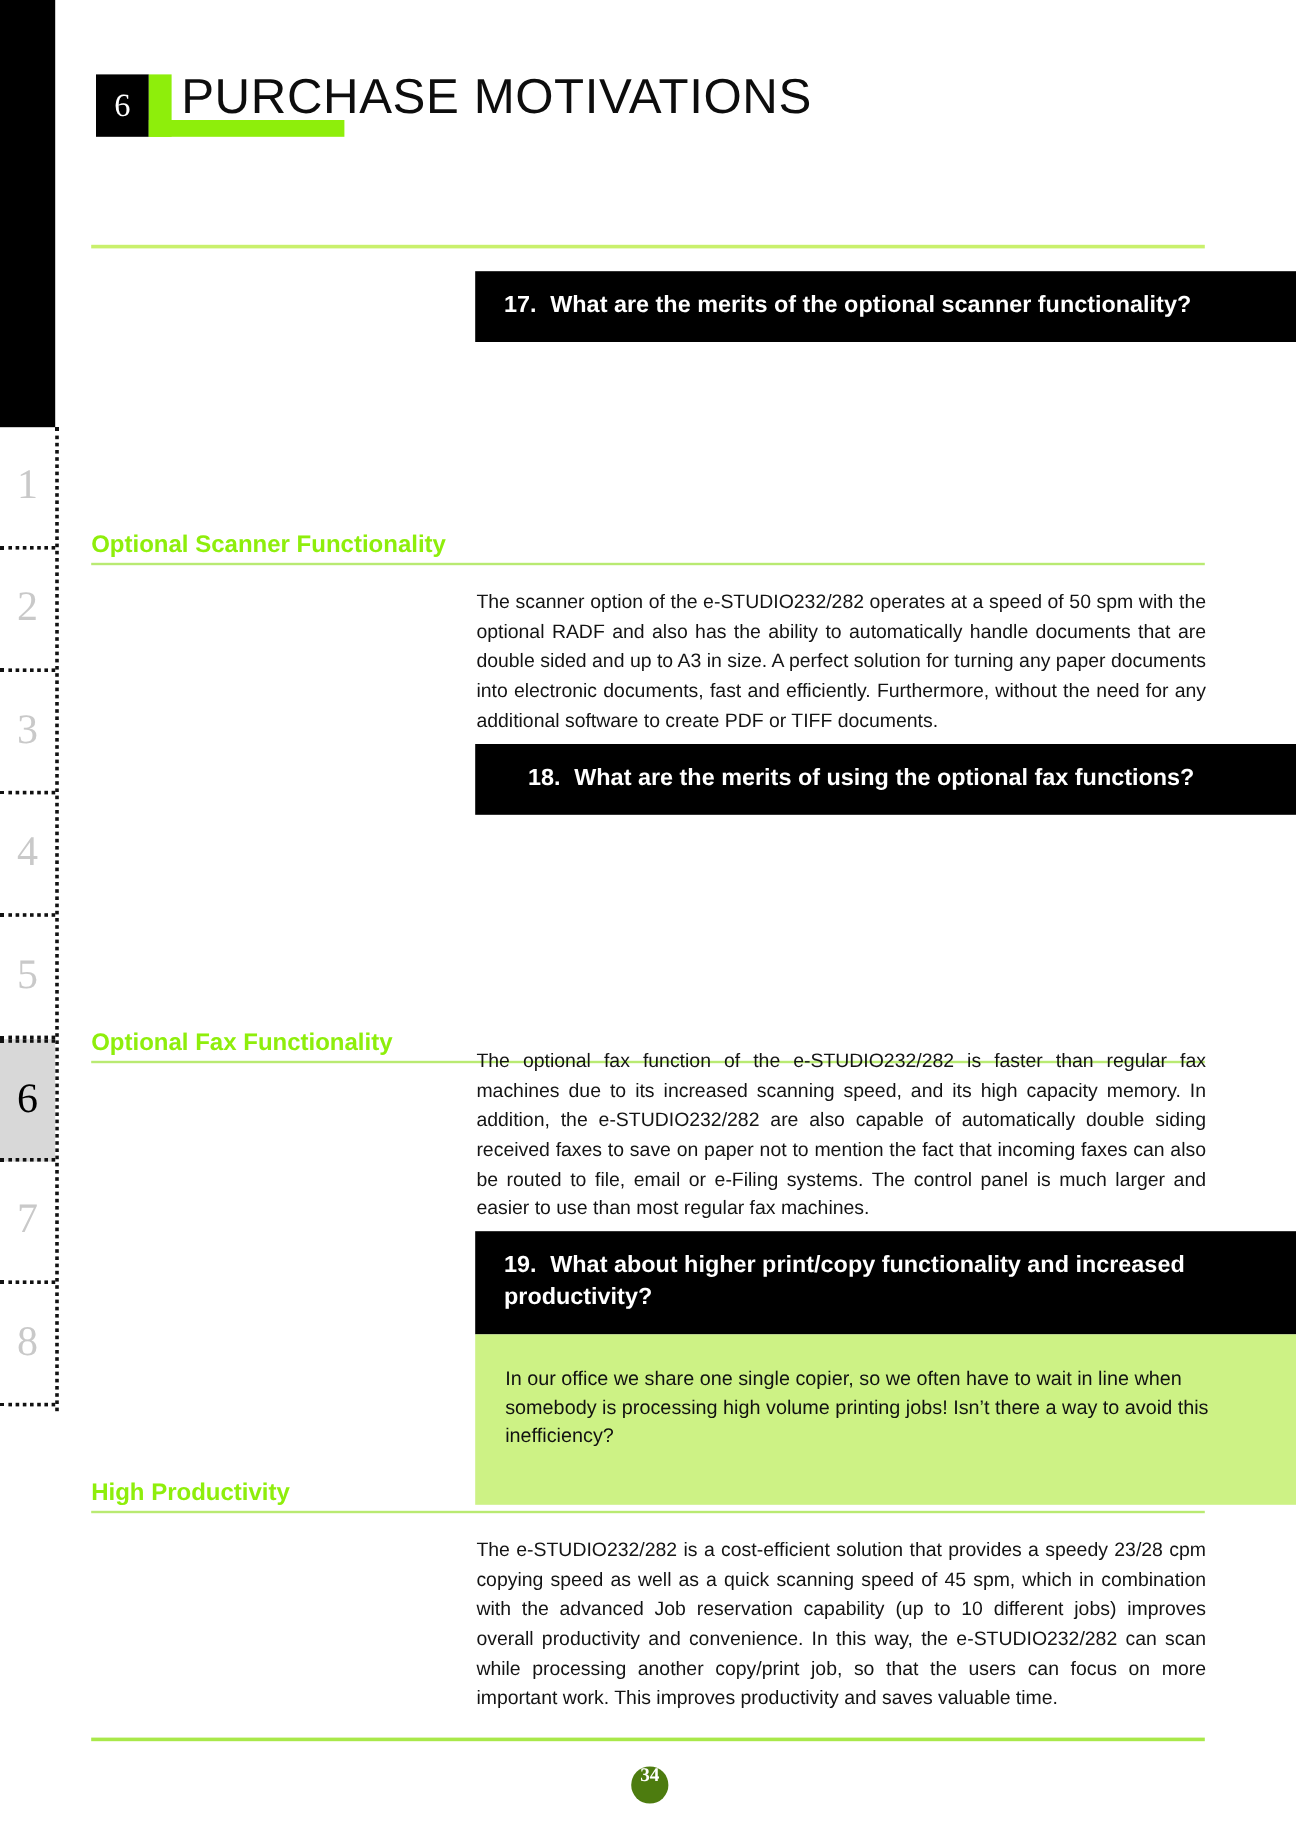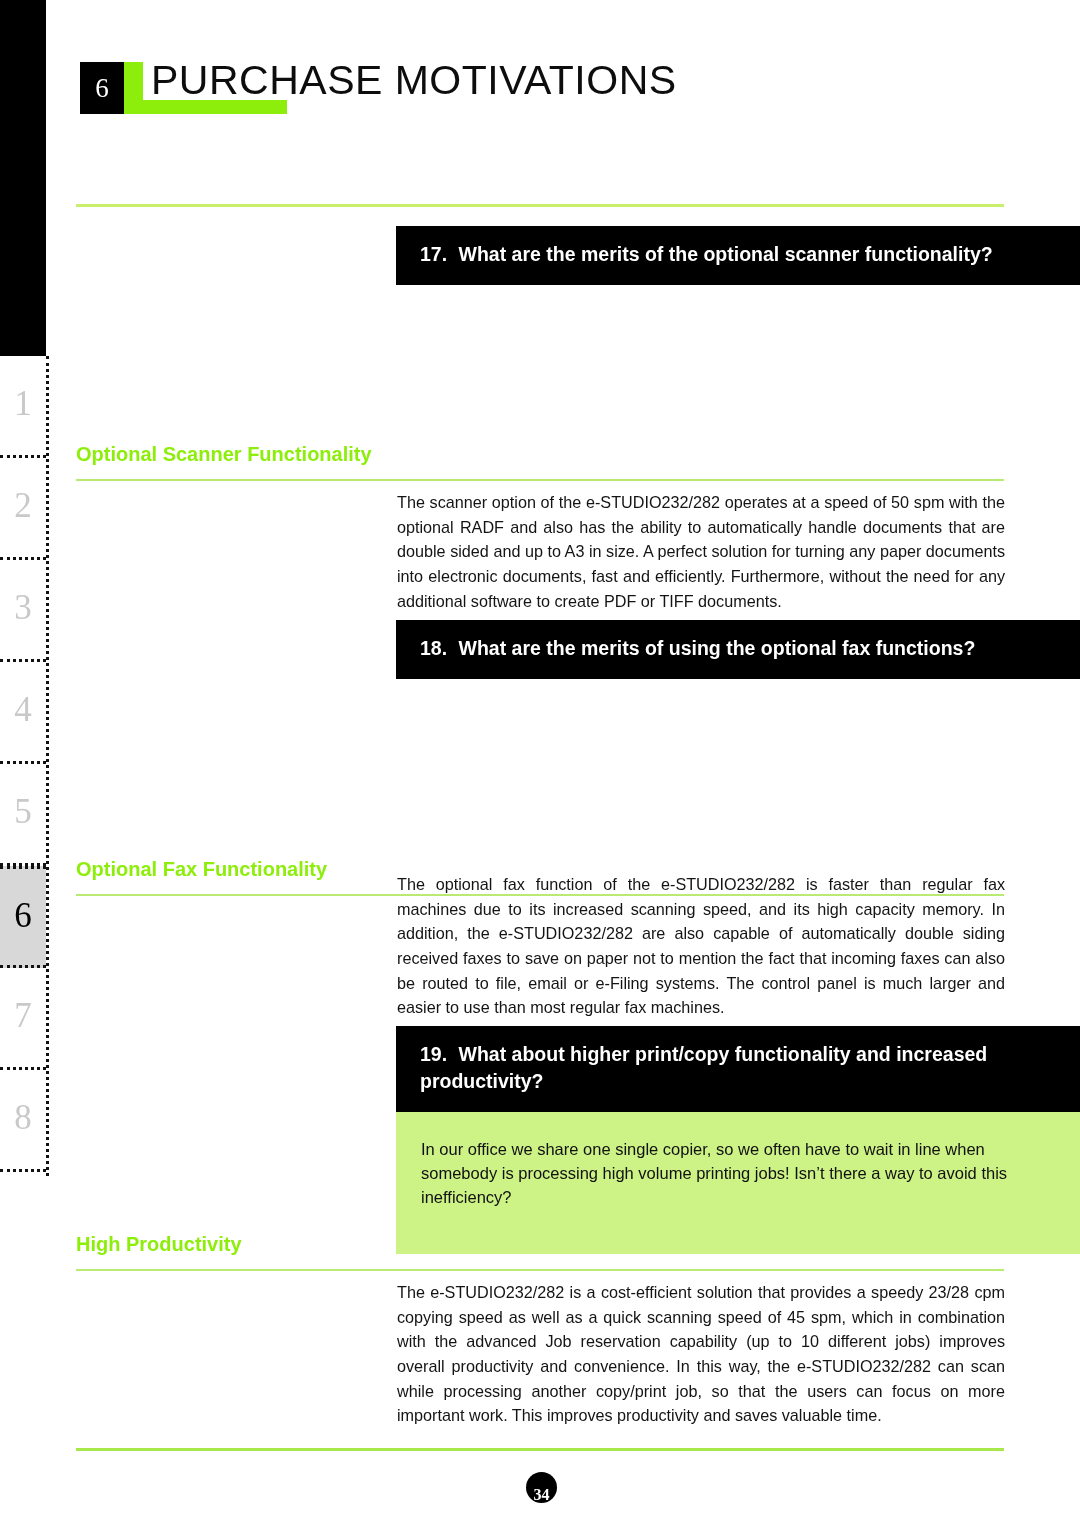--- a/index.html
+++ b/index.html
@@ -160,21 +160,21 @@
     position: absolute;
     left: 76px;
     width: 928px;
   }
   .section-head .sh-label {
     font-family: "Liberation Sans", sans-serif;
     font-weight: bold;
     font-size: 20px;
     color: #8eee0b;
     line-height: 1.1;
-    padding-bottom: 14px;
+    padding-bottom: 4px;
     white-space: nowrap;
   }
   .section-head .sh-rule {
     height: 2px;
     background: #b9ea72;
     width: 100%;
   }
 
   
   .section-body {
@@ -197,27 +197,27 @@
     height: 3px;
     background: #a9e84a;
   }
   #page-number-badge {
     position: absolute;
     left: 526px;
     top: 1472px;
     width: 31px;
     height: 31px;
     border-radius: 50%;
-    background: #000000;
+    background: #4d7c0f;
     color: #ffffff;
     font-family: "Liberation Serif", serif;
     font-weight: bold;
     font-size: 16px;
     display: flex;
-    align-items: flex-end;
+    align-items: flex-start;
     justify-content: center;
     line-height: 1;
   }
 </style>
 </head>
 <body>
 
 <div id="left-rail">
   <div id="rail-black-block"></div>
   <div id="rail-dotted-spine"></div>
@@ -267,21 +267,21 @@
 </div>
 
 <div class="section-head" style="top:443px;">
   <div class="sh-label">Optional Scanner Functionality</div>
   <div class="sh-rule"></div>
 </div>
 <div class="section-body" style="top:490px;">The scanner option of the e-STUDIO232/282 operates at a speed of 50 spm with the optional RADF and also has the ability to automatically handle documents that are double sided and up to A3 in size. A perfect solution for turning any paper documents into electronic documents, fast and efficiently. Furthermore, without the need for any additional software to create PDF or TIFF documents.</div>
 
 <div class="qa-block" style="top:620px;">
   <div class="qa-question">
-    <span class="qnum" style="margin-right: 6px;">18.</span>
+    <span class="qnum" style="margin-right: 6px; margin-left: 20px;">18.</span>
     <span class="qtext">What are the merits of using the optional fax functions?</span>
   </div>
 </div>
 
 <div class="section-head" style="top:858px;">
   <div class="sh-label">Optional Fax Functionality</div>
   <div class="sh-rule"></div>
 </div>
 <div class="section-body" style="top:872px;">The optional fax function of the e-STUDIO232/282 is faster than regular fax machines due to its increased scanning speed, and its high capacity memory. In addition, the e-STUDIO232/282 are also capable of automatically double siding received faxes to save on paper not to mention the fact that incoming faxes can also be routed to file, email or e-Filing systems. The control panel is much larger and easier to use than most regular fax machines.</div>
 

